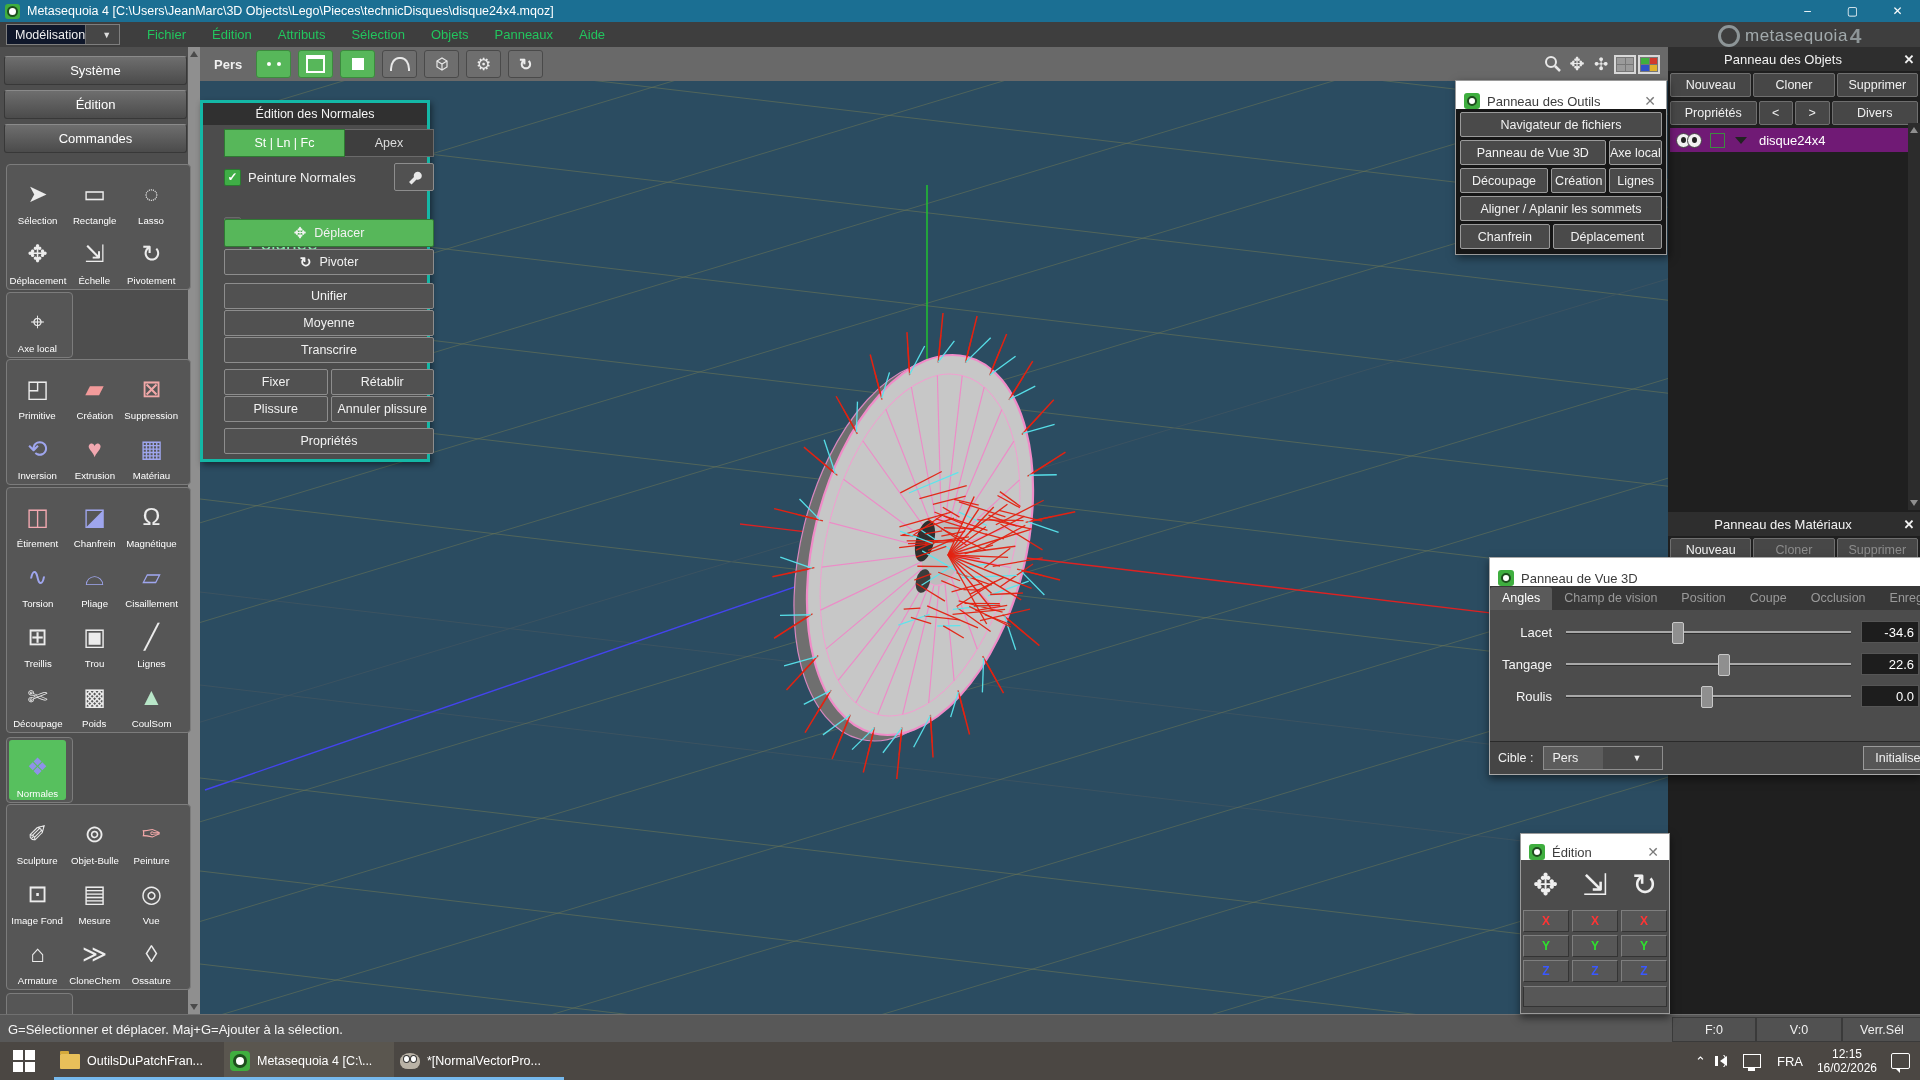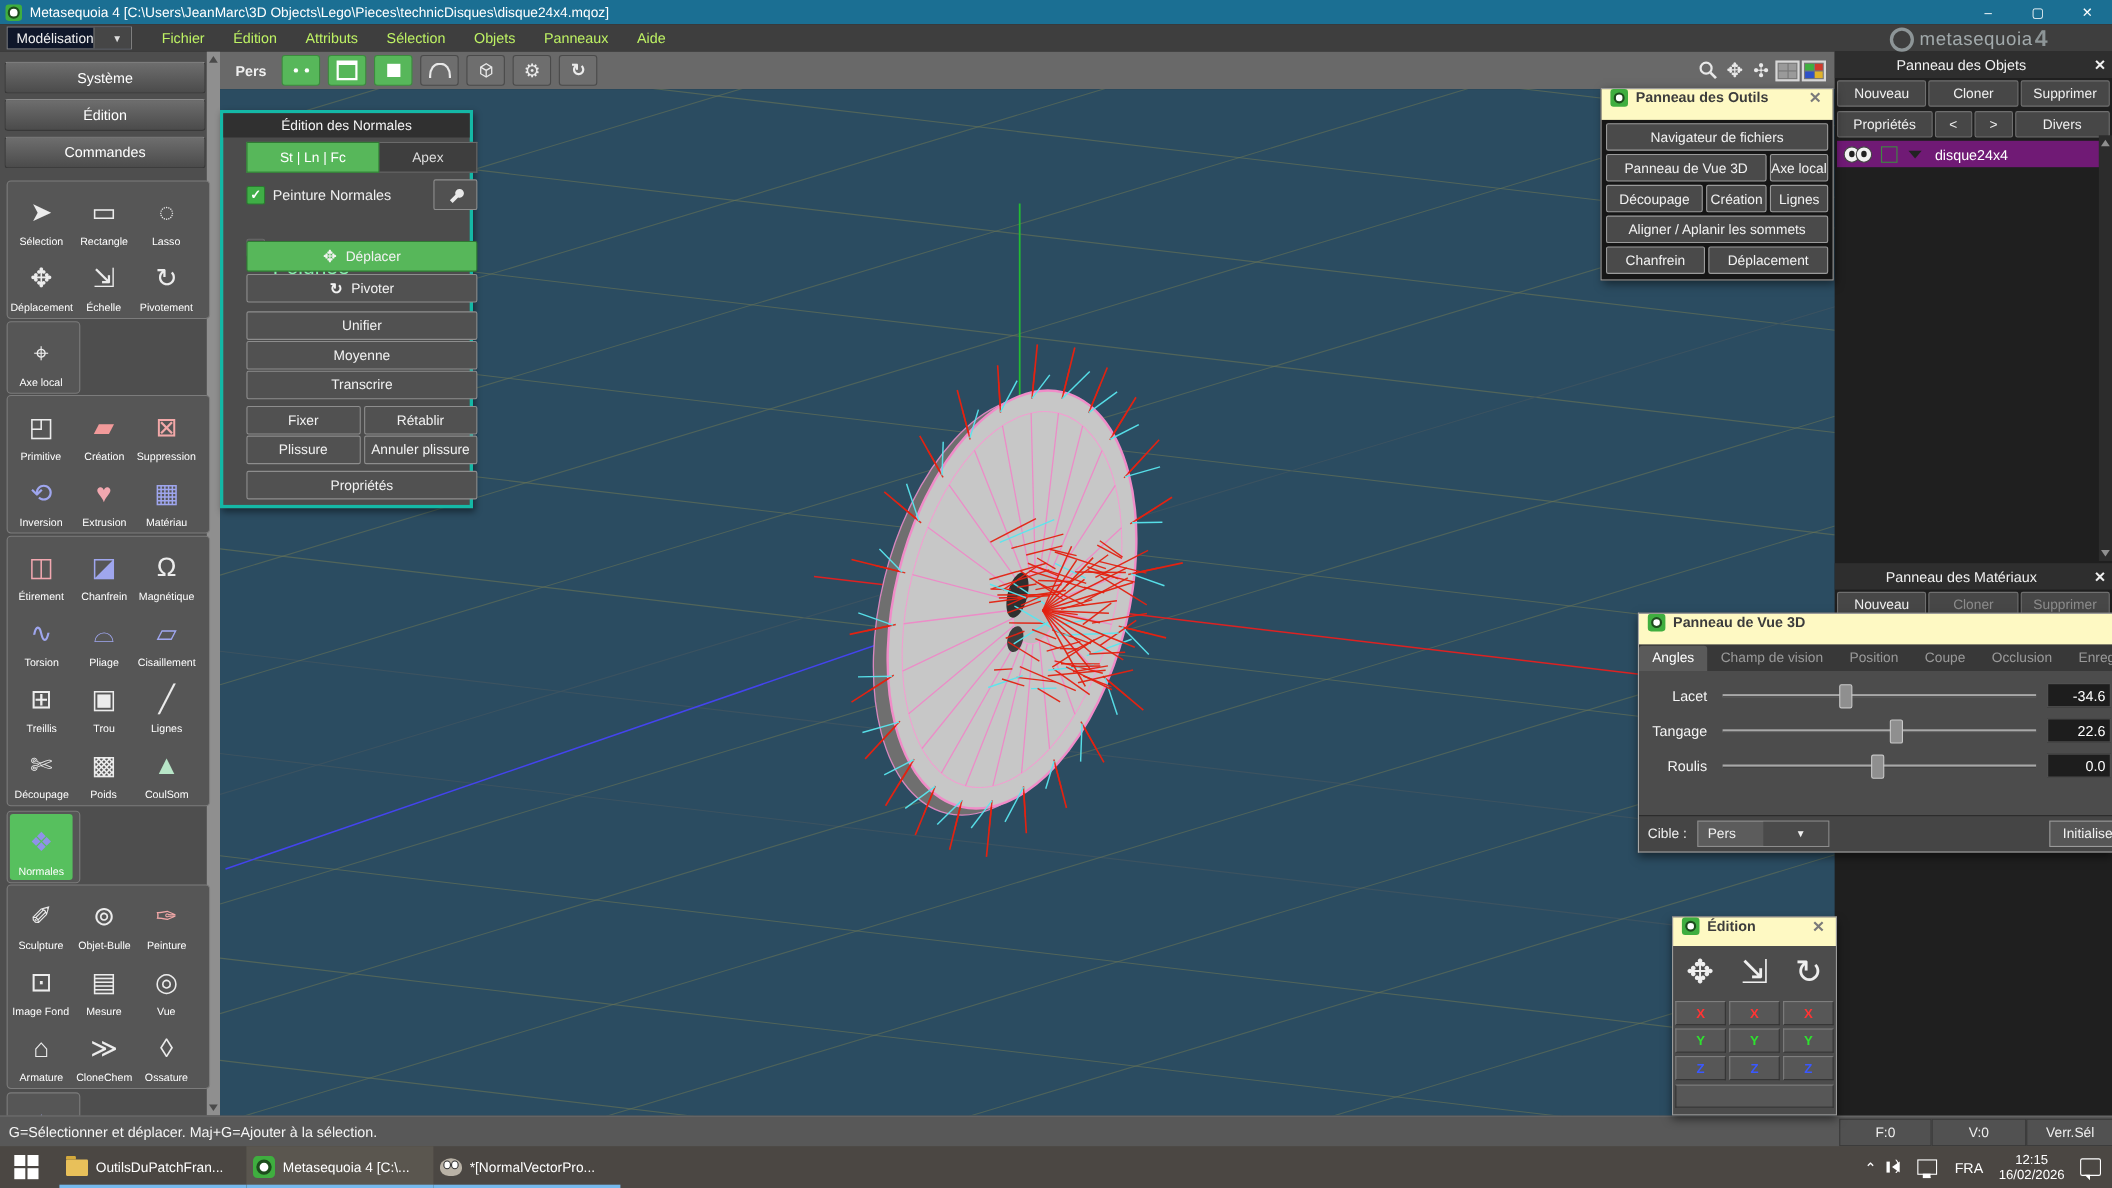--- a/index.html
+++ b/index.html
@@ -18,21 +18,21 @@
   .winbtn{width:45px;height:22px;display:flex;align-items:center;justify-content:center;color:#fff;font-size:12px;}
 
   
   #menubar{left:0;top:22px;width:1920px;height:25px;background:#3e3e3e;display:flex;align-items:center;}
   #mode-combo{margin-left:6px;width:112px;height:19px;background:#0f172a;border:1px solid #7e7e7e;
     display:flex;align-items:center;font-size:12.5px;}
   #mode-combo span{padding-left:8px;flex:1;}
   #mode-combo .dd{width:18px;height:100%;background:#464646;display:flex;align-items:center;justify-content:center;
     font-size:9px;color:#ddd;border-left:1px solid #6a6a6a;}
   #menu-items{display:flex;margin-left:14px;}
-  .menu-item{padding:4px 13px;font-size:13px;color:#bef264;text-align:right;}
+  .menu-item{padding:4px 13px;font-size:13px;color:#22c55e;text-align:right;}
 
   
   #logo{left:1718px;top:24px;width:200px;height:24px;display:flex;align-items:center;color:#9aa2a4;z-index:3;}
   #logo .ring{width:16px;height:16px;border-radius:50%;border:3px solid #8d9597;margin-right:5px;}
   #logo .word{font-size:17px;letter-spacing:.5px;color:#a2aaac;}
   #logo .four{font-size:21px;font-weight:bold;color:#8d9597;margin-left:2px;}
 
   
   #vtoolbar{left:200px;top:47px;width:1468px;height:34px;background:#696969;display:flex;align-items:center;}
   #pers-label{font-weight:bold;font-size:13px;margin-left:14px;margin-right:14px;}
@@ -77,21 +77,21 @@
   .np-btn{flex:1;height:24px;background:#515151;border:1px solid #8d8d8d;border-radius:2px;
     display:flex;align-items:center;justify-content:center;font-size:12.5px;color:#f2f2f2;}
   .np-btn.green{background:#57b75a;border-color:#2f7a33;}
   .np-tab{height:26px;display:flex;align-items:center;justify-content:center;font-size:12.5px;}
   .chk{width:15px;height:15px;border-radius:2px;display:flex;align-items:center;justify-content:center;
     font-size:12px;font-weight:bold;}
   .chk.on{background:#3fae46;color:#fff;border:1px solid #2a7a30;}
   .chk.dis{background:#565656;color:#9a9a9a;border:1px solid #6a6a6a;}
 
   
-  .float-title{height:28px;background:#fef9c3;display:flex;align-items:flex-start;color:#3c3c3c;font-size:13px;font-weight:bold;}
+  .float-title{height:28px;background:#ffffff;display:flex;align-items:flex-end;color:#3c3c3c;font-size:13px;}
   .float-title .fi{width:16px;height:16px;border-radius:3px;background:#3fae3f;margin:0 7px 0 8px;
     display:flex;align-items:center;justify-content:center;}
   .float-title .fi i{width:6px;height:6px;border-radius:50%;background:#fff;border:2px solid #1d4d1d;}
   .float-title .fx{margin-left:auto;margin-right:10px;color:#7a7a7a;font-size:14px;}
 
   
   #tools-panel{left:1455px;top:80px;width:210px;background:#161616;border:1px solid #9a9a9a;
     box-shadow:2px 3px 8px rgba(0,0,0,.5);z-index:5;padding-bottom:5px;}
   .tp-row{display:flex;gap:3px;margin:3px 4px 0 4px;}
   .tp-btn{height:23px;background:#4a4a4a;border:1px solid #9a9a9a;border-radius:2px;color:#f2f2f2;

